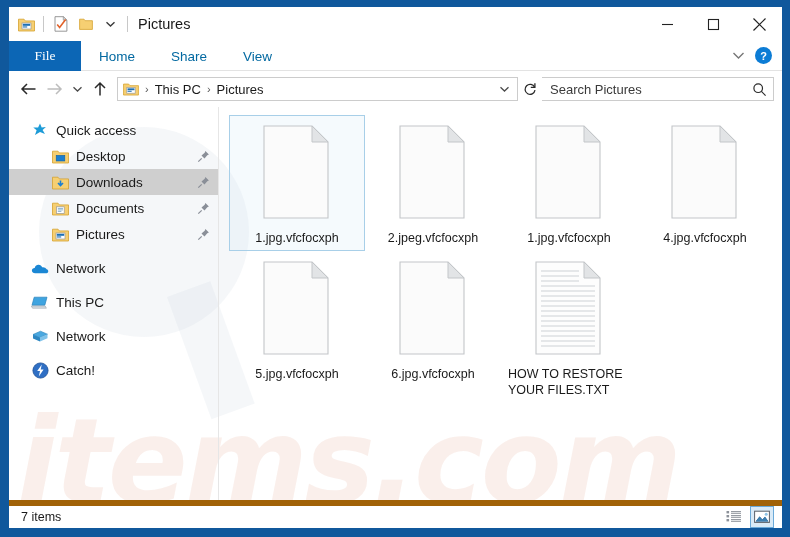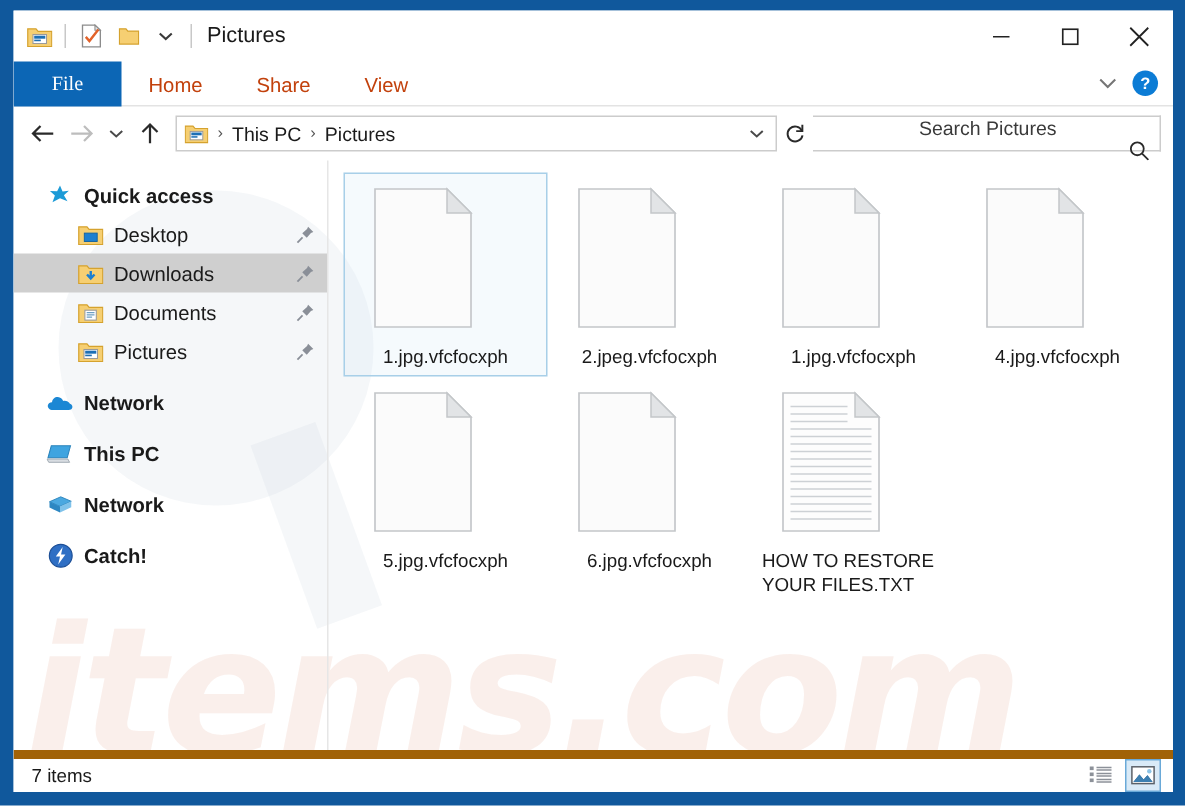--- a/index.html
+++ b/index.html
@@ -75,21 +75,21 @@
     flex: 0 0 30px;
     display: flex;
     align-items: stretch;
     background: #ffffff;
     border-bottom: 1px solid #e3e3e3;
     position: relative;
   }
   .tab {
     display: flex; align-items: center; justify-content: center;
     font-size: 13.5px;
-    color: #c2410c;
+    color: #0369a1;
     padding: 0 18px;
     height: 30px;
   }
   .tab.file {
     background: #0c66b5;
     color: #ffffff;
     min-width: 72px;
     padding: 0;
     font-family: Liberation Serif, serif;
   }
@@ -157,21 +157,20 @@
   }
   .search-field {
     width: 232px;
     height: 24px;
     border: 1px solid #cccccc;
     border-left: none;
     background: #ffffff;
     display: flex;
     align-items: center;
     padding: 0 6px 0 8px;
-    flex-direction: column;
   }
   .search-ph {
     font-size: 13px;
     color: #3a3a3a;
     white-space: nowrap;
   }
 
   
   .body {
     flex: 1 1 auto;
@@ -245,21 +244,21 @@
     font-size: 13.5px;
     color: #1a1a1a;
     margin-left: 7px;
     white-space: nowrap;
   }
   .nav-item .pin {
     margin-left: auto;
     width: 14px; height: 14px;
     display: flex; align-items: center; justify-content: center;
   }
-  .ind-0 { padding-left: 22px; font-weight: bold; }
+  .ind-0 { padding-left: 22px; }
   .ind-1 { padding-left: 42px; }
   .grp-gap { height: 8px; }
 
   
   .content {
     flex: 1 1 auto;
     position: relative;
     z-index: 1;
     padding: 8px 0 0 10px;
     overflow: hidden;
@@ -267,20 +266,21 @@
   .grid {
     display: flex;
     flex-wrap: wrap;
     align-content: flex-start;
   }
   .cell {
     width: 136px;
     padding: 6px 6px 4px 6px;
     display: flex;
     flex-direction: column;
+    align-items: center;
     border: 1px solid transparent;
   }
   .cell.selected {
     border: 1px solid #a8cfe8;
     background: rgba(210,232,245,0.22);
   }
   .cell .thumb {
     width: 94px; height: 102px;
     position: relative;
     margin-bottom: 6px;

